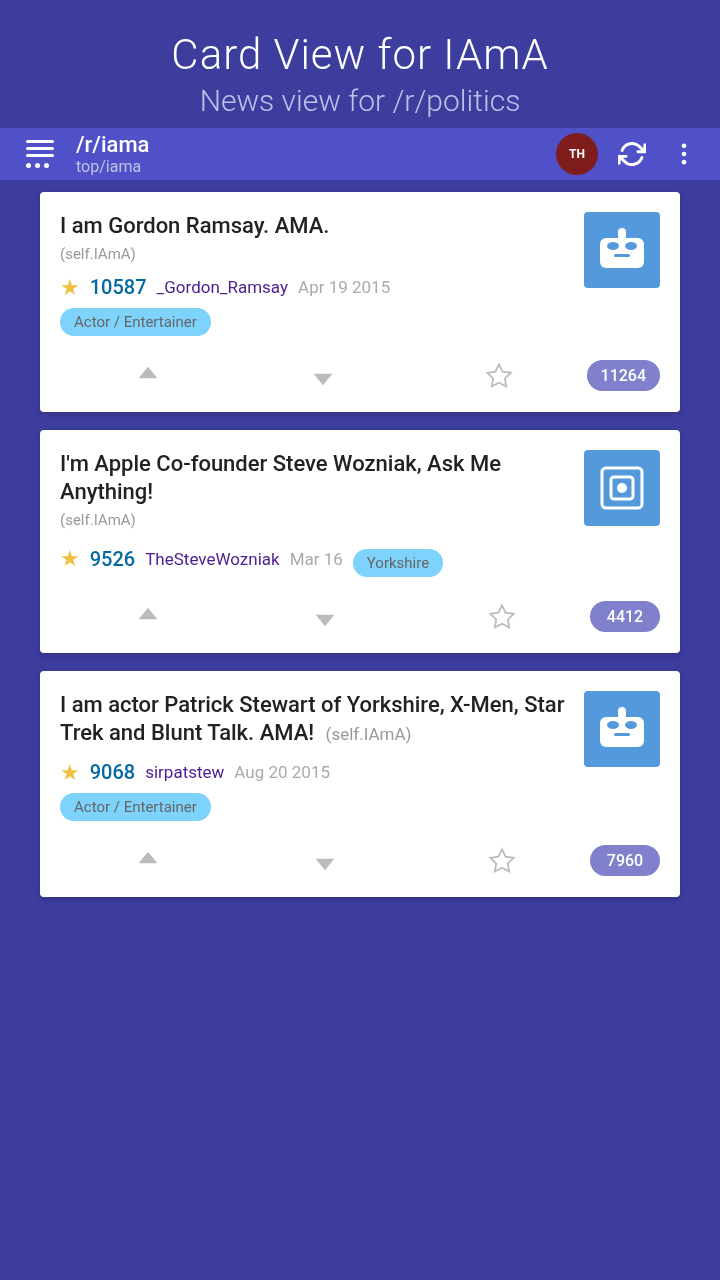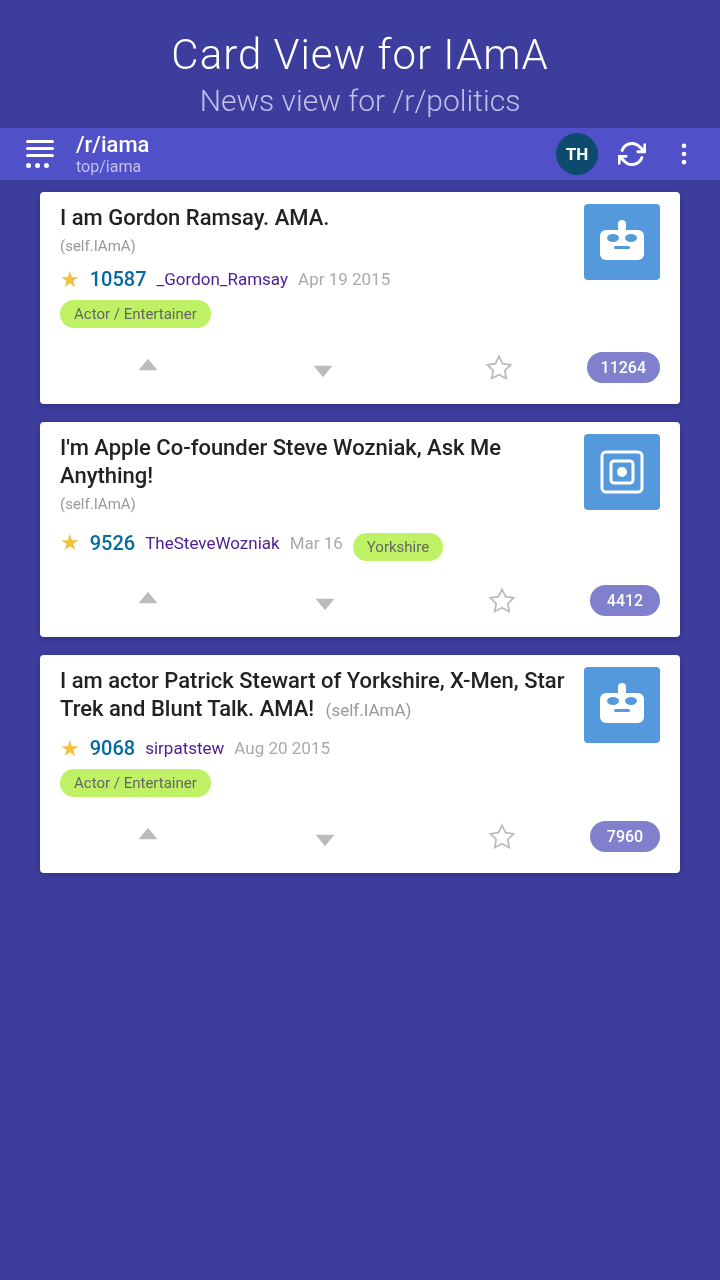--- a/index.html
+++ b/index.html
@@ -74,27 +74,27 @@
       font-size: 16px;
     }
     .toolbar-actions {
       display: flex;
       align-items: center;
       gap: 16px;
     }
     .avatar-circle {
       width: 42px;
       height: 42px;
-      background: #0c4a6e;
+      background: #7f1d1d;
       border-radius: 50%;
       display: flex;
       align-items: center;
       justify-content: center;
       color: white;
-      font-size: 17px;
+      font-size: 12px;
       font-weight: bold;
       cursor: pointer;
     }
     .icon-btn {
       color: white;
       font-size: 26px;
       cursor: pointer;
       padding: 4px;
       display: flex;
       align-items: center;
@@ -109,21 +109,21 @@
     }
 
     .card {
       background: white;
       border-radius: 4px;
       overflow: hidden;
       box-shadow: 0 2px 6px rgba(0,0,0,0.2);
     }
 
     .card-body {
-      padding: 12px 20px 10px;
+      padding: 20px 20px 10px;
       display: flex;
       align-items: flex-start;
       gap: 14px;
     }
 
     .card-content {
       flex: 1;
     }
 
     .card-title {
@@ -162,21 +162,21 @@
       font-size: 17px;
       color: #4c1d95;
     }
 
     .date {
       font-size: 17px;
       color: #aaa;
     }
 
     .tag {
-      background: #bef264;
+      background: #7dd3fc;
       color: #666;
       font-size: 15px;
       padding: 5px 14px;
       border-radius: 20px;
       margin-top: 8px;
       display: inline-block;
     }
 
     
     .thumbnail-img {

